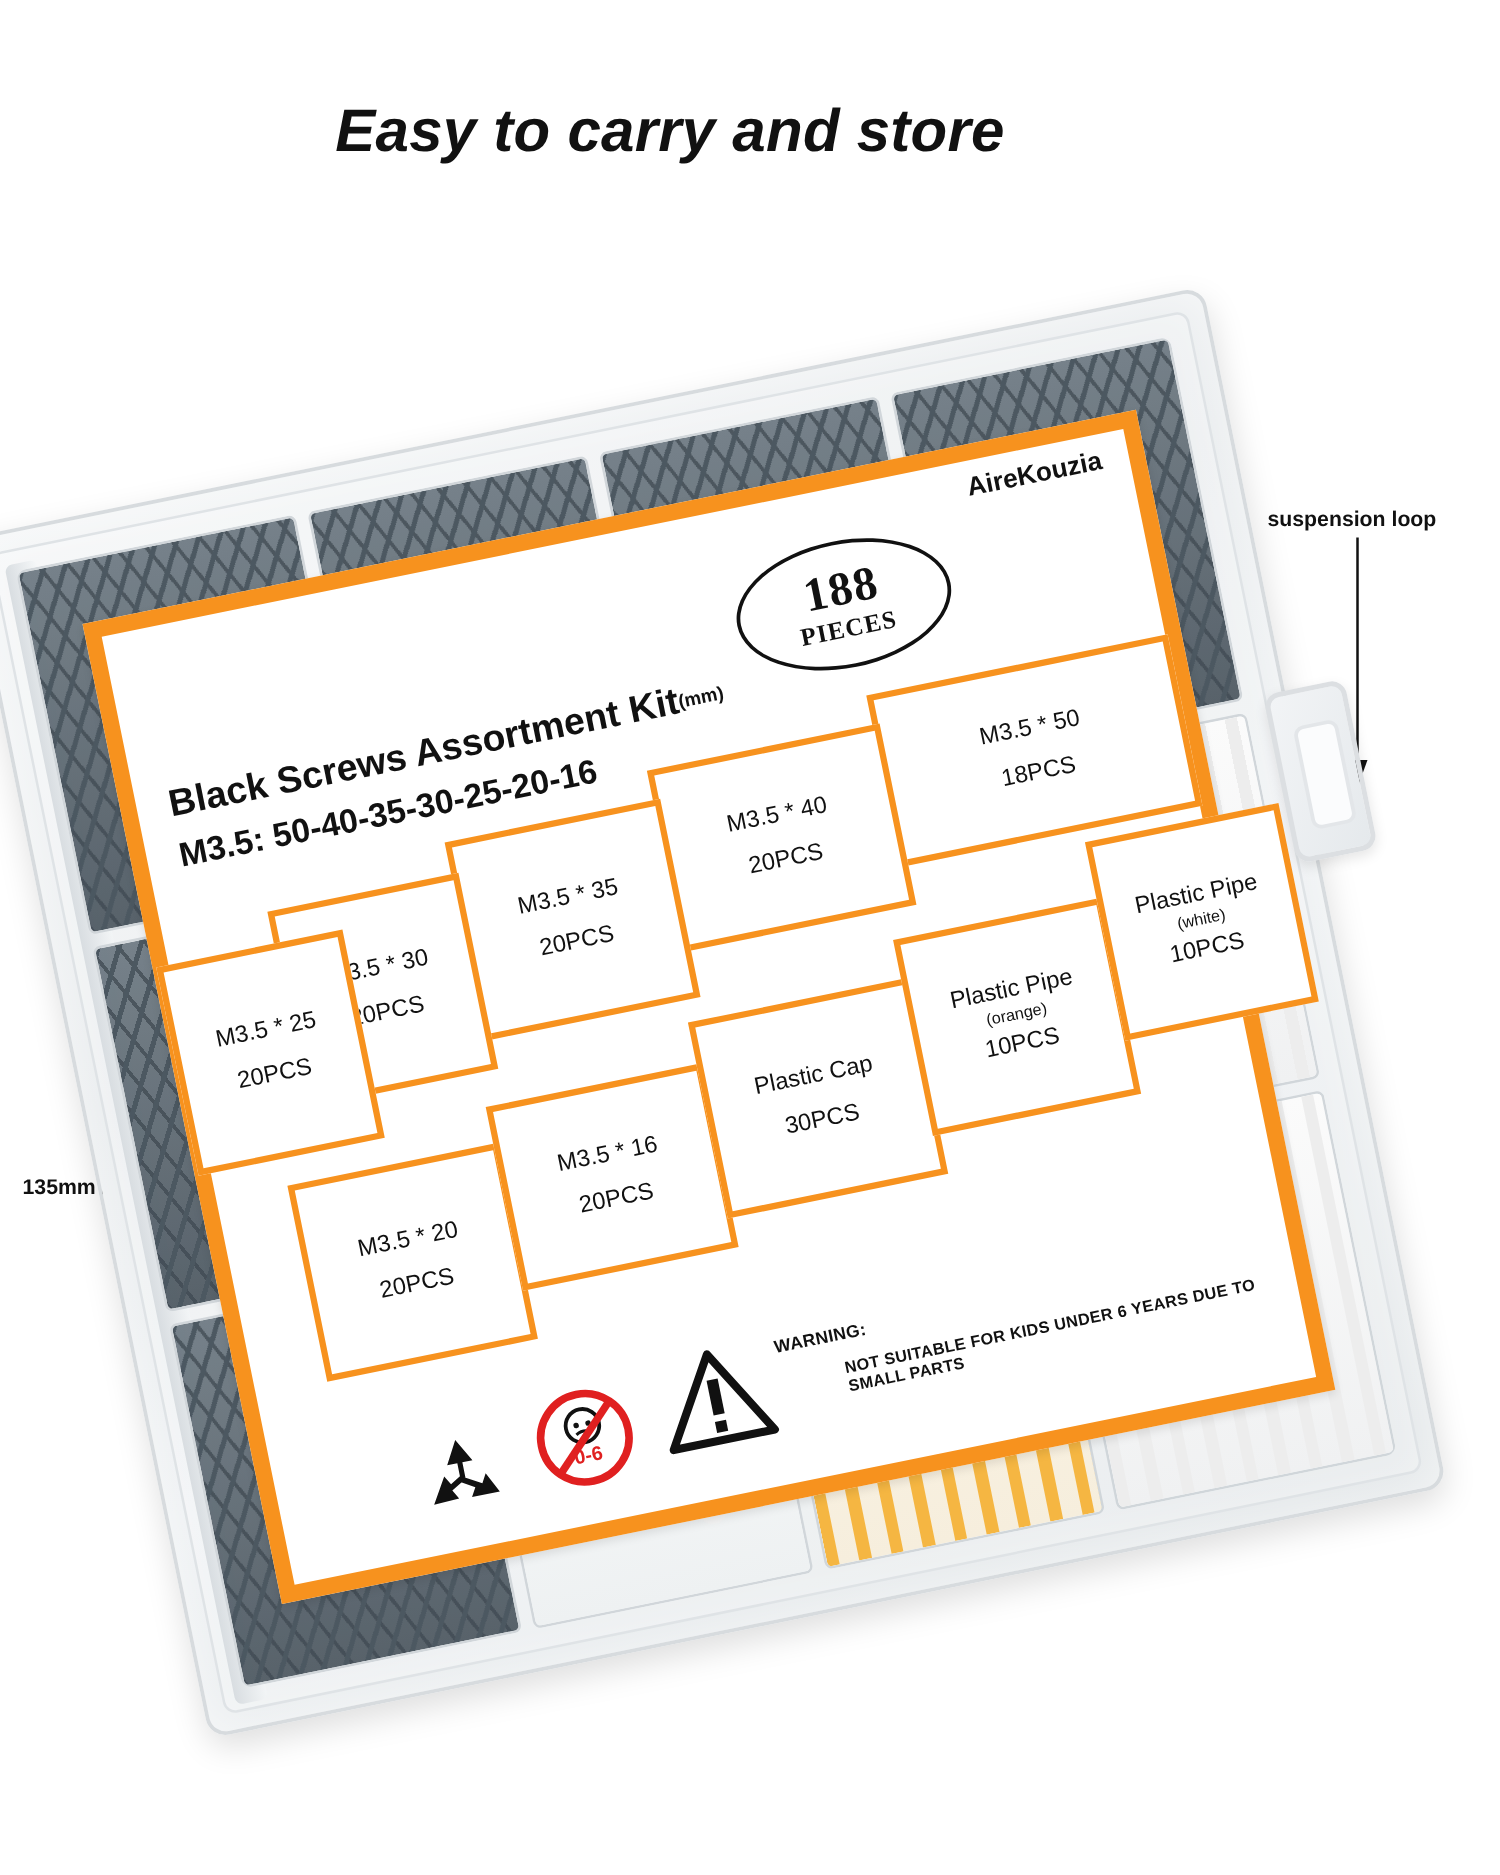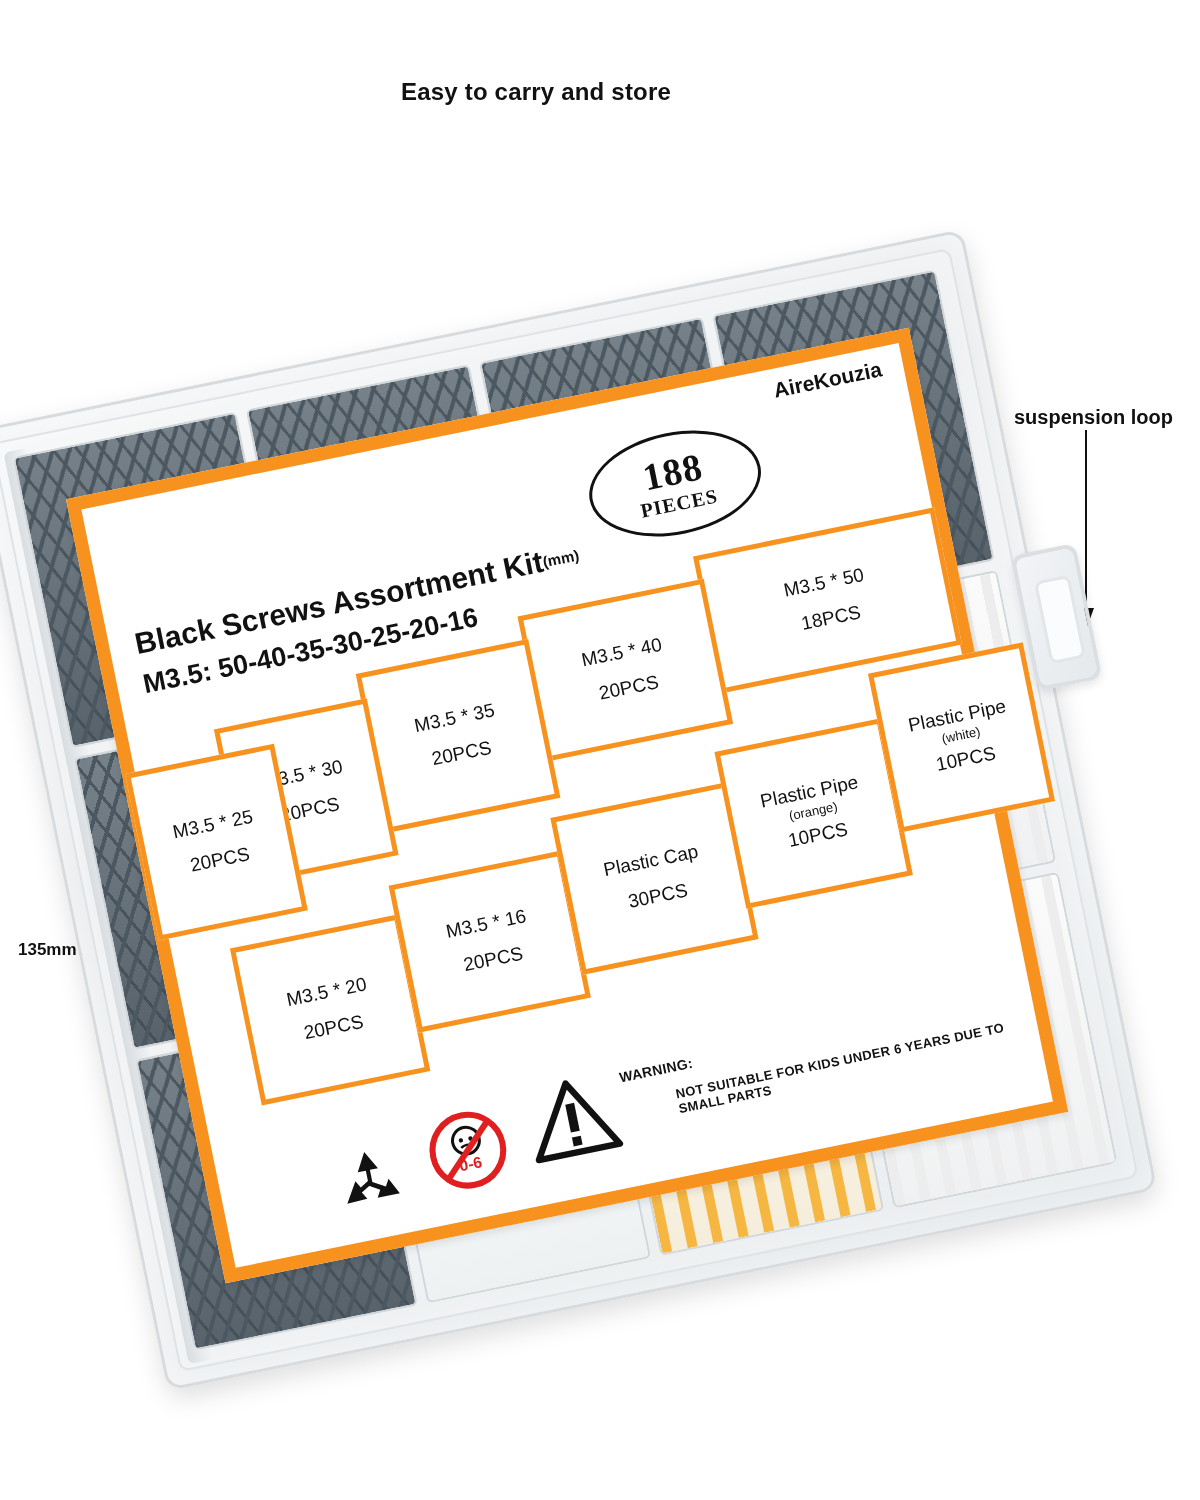--- a/index.html
+++ b/index.html
@@ -16,24 +16,25 @@
     color: #111;
   }
 
   
   .headline {
     position: absolute;
     top: 78px;
     left: 0;
     width: 1072px;
     text-align: center;
-    font-size: 24px;
+    font-size: 48px;
     font-weight: bold;
     letter-spacing: 0.2px;
     color: #111;
+    font-style: italic;
   }
 
   
   .dim-label {
     position: absolute;
     font-size: 17px;
     font-weight: bold;
     color: #111;
     white-space: nowrap;
   }
@@ -44,21 +45,21 @@
     transform-origin: left center;
   }
   .dim-left {
     top: 940px;
     left: 18px;
   }
   .loop-label {
     position: absolute;
     top: 406px;
     left: 1014px;
-    font-size: 20px;
+    font-size: 17px;
     font-weight: bold;
     color: #111;
     white-space: nowrap;
   }
 
   .anno-svg {
     position: absolute;
     left: 0;
     top: 0;
     width: 1200px;

